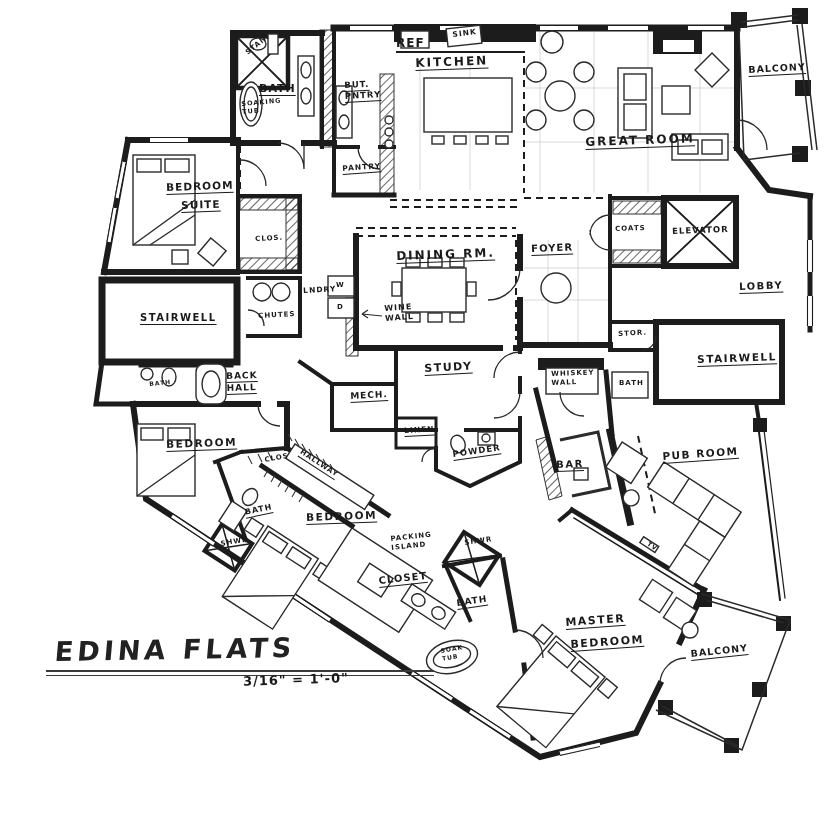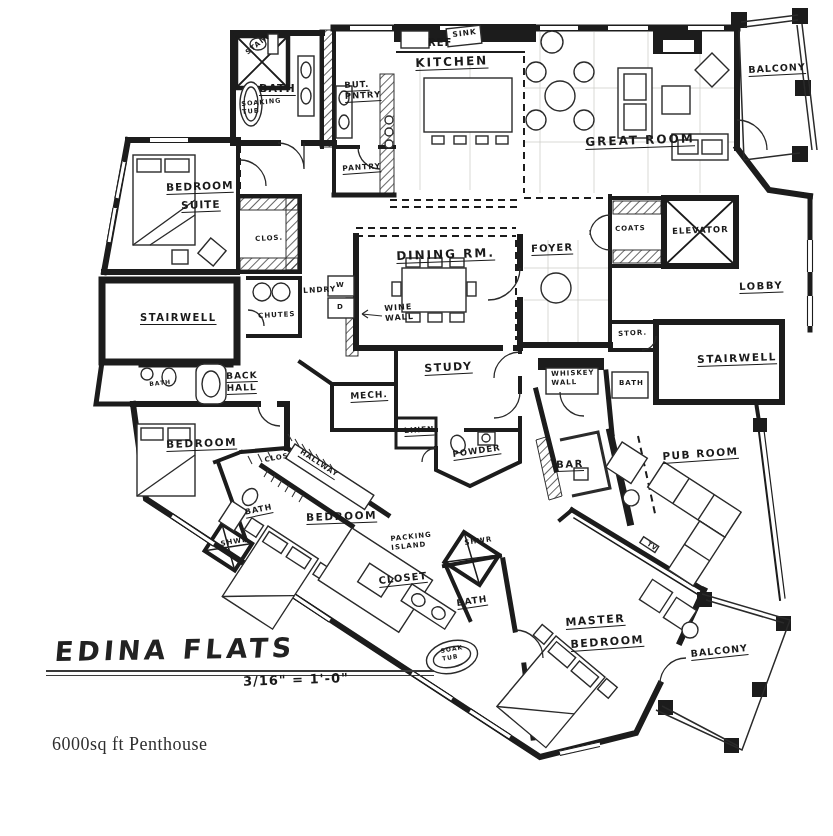--- a/index.html
+++ b/index.html
@@ -354,21 +354,21 @@
 
   <g stroke="#2a2a2a" stroke-width="1.2" fill="none">
     <path d="M382,316 L362,314 M362,314 L368,310 M362,314 L368,318"></path>
   </g>
 </svg>
 
 <span class="lbl" style="left:244px;top:50px;font-size:7px;transform:rotate(-38deg)">STAIR</span>
 <span class="lbl u" style="left:259px;top:82px;font-size:11px">BATH</span>
 <span class="lbl" style="left:241px;top:100px;font-size:6.5px;transform:rotate(-5deg)">SOAKING
 TUB</span>
-<span class="lbl" style="left:428px;top:36px;font-size:10px">REF</span>
+<span class="lbl" style="left:396px;top:36px;font-size:12px">REF</span>
 <span class="lbl" style="left:452px;top:30px;font-size:7.5px;transform:rotate(-7deg)">SINK</span>
 <span class="lbl u" style="left:415px;top:56px;font-size:12px;letter-spacing:2px;transform:rotate(-2deg)">KITCHEN</span>
 <span class="lbl u" style="left:344px;top:80px;font-size:8.5px;transform:rotate(-3deg)">BUT.
 PNTRY</span>
 <span class="lbl u" style="left:342px;top:164px;font-size:7.5px;transform:rotate(-4deg)">PANTRY</span>
 <span class="lbl u" style="left:585px;top:135px;font-size:12px;letter-spacing:2px;transform:rotate(-2deg)">GREAT ROOM</span>
 <span class="lbl u" style="left:748px;top:64px;font-size:9.5px;transform:rotate(-3deg)">BALCONY</span>
 <span class="lbl u" style="left:166px;top:181px;font-size:10.5px;transform:rotate(-2deg)">BEDROOM</span>
 <span class="lbl u" style="left:181px;top:199px;font-size:10.5px;transform:rotate(-2deg)">SUITE</span>
 <span class="lbl" style="left:255px;top:235px;font-size:7px;transform:rotate(-3deg)">CLOS.</span>
@@ -413,15 +413,14 @@
 <span class="lbl u" style="left:662px;top:450px;font-size:10.5px;letter-spacing:1.5px;transform:rotate(-4deg)">PUB ROOM</span>
 <span class="lbl" style="left:650px;top:540px;font-size:6px;transform:rotate(33deg)">TV</span>
 <span class="lbl u" style="left:565px;top:616px;font-size:11px;letter-spacing:1.5px;transform:rotate(-4deg)">MASTER</span>
 <span class="lbl u" style="left:570px;top:638px;font-size:11px;letter-spacing:1.5px;transform:rotate(-4deg)">BEDROOM</span>
 <span class="lbl u" style="left:690px;top:648px;font-size:9.5px;transform:rotate(-6deg)">BALCONY</span>
 
 <div class="title">EDINA FLATS</div>
 <div class="tline" style="top:670px"></div>
 <div class="tline tline2" style="top:675px"></div>
 <div class="scale">3/16" = 1'-0"</div>
-<div class="caption">6000sq ft Penthouse</div>
 
 </div>
 
 </body></html>

